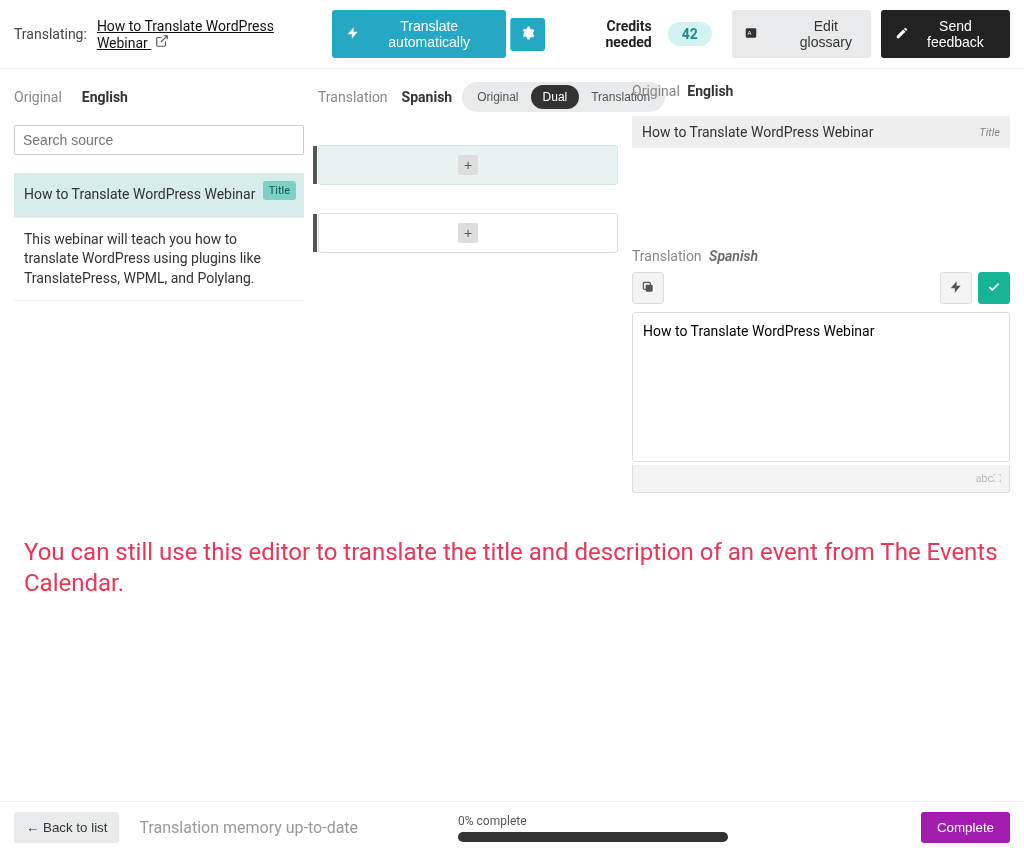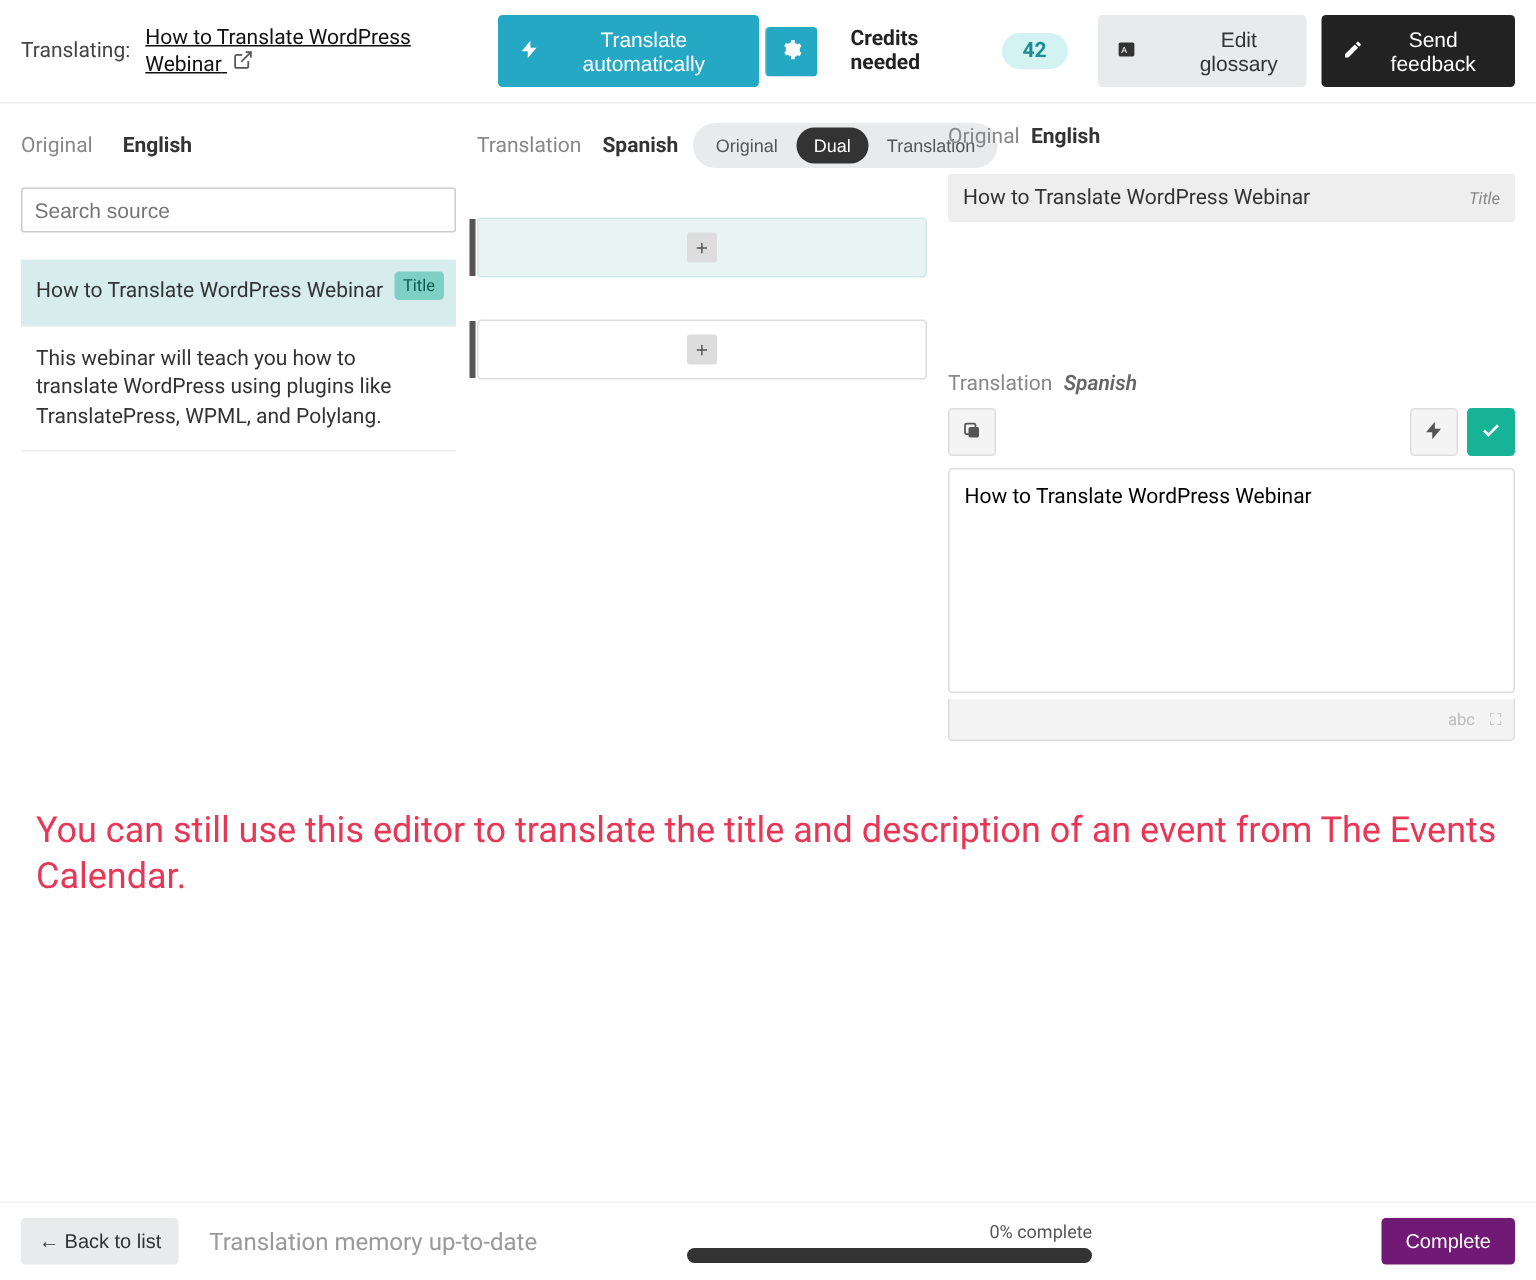--- a/index.html
+++ b/index.html
@@ -6,21 +6,21 @@
 body { font-family: -apple-system, BlinkMacSystemFont, "Segoe UI", Roboto, Arial, sans-serif; font-size: 14px; color: #333; background: #fff; width: 1024px; height: 853px; position: relative; overflow: hidden; }
 
 
 .header { display: flex; align-items: center; padding: 10px 14px; border-bottom: 1px solid #eee; gap: 10px; }
 .translating-label { color: #444; font-size: 14px; }
 .translating-link { color: #111; text-decoration: underline; }
 .link-ext-icon { margin-left: 4px; font-size: 12px; color: #555; }
 .btn { display: inline-flex; align-items: center; gap: 6px; border: none; cursor: pointer; font-size: 14px; }
 .btn-teal { background: #25a8c4; color: #fff; padding: 8px 14px; border-radius: 3px; }
 .btn-teal-gear { background: #25a8c4; color: #fff; padding: 8px 10px; border-radius: 3px; margin-left: -6px; border-left: 1px solid rgba(255,255,255,0.3); }
-.credits-label { color: #222; font-weight: 700; margin-left: 12px; }
+.credits-label { color: #222; font-weight: 700; margin-left: 12px; text-align: right; }
 .credits-pill { background: #d3f2f2; color: #1a8c95; padding: 4px 14px; border-radius: 30px; font-weight: 700; margin-left: 6px; }
 .header-spacer { flex: 1; }
 .btn-light { background: #e9eaeb; color: #333; padding: 8px 12px; border-radius: 3px; gap: 35px; }
 .btn-dark { background: #222; color: #fff; padding: 8px 14px; border-radius: 3px; }
 
 
 .main { display: flex; padding: 14px; gap: 14px; }
 .col-left { width: 290px; }
 .col-mid { width: 300px; }
 .col-right { flex: 1; }
@@ -51,32 +51,32 @@
 .right-title-row { background: #eee; padding: 8px 10px; display: flex; align-items: center; justify-content: space-between; border-radius: 2px; }
 .right-title-text { color: #333; }
 .right-title-tag { font-size: 11px; color: #888; font-style: italic; }
 
 .right-trans-label { margin-top: 100px; margin-bottom: 8px; }
 .right-toolbar { display: flex; align-items: center; gap: 6px; margin-bottom: 8px; }
 .tool-btn { width: 32px; height: 32px; border: 1px solid #ddd; background: #f4f4f4; border-radius: 3px; display: flex; align-items: center; justify-content: center; cursor: pointer; color: #555; }
 .tool-btn.green { background: #17b397; border-color: #17b397; color: #fff; }
 .right-toolbar-spacer { flex: 1; }
 .trans-textarea { width: 100%; height: 150px; border: 1px solid #ddd; border-radius: 3px; padding: 10px; font-size: 14px; resize: none; font-family: inherit; }
-.trans-footer { background: #f4f4f4; border: 1px solid #ddd; border-top: none; border-radius: 0 0 3px 3px; height: 28px; display: flex; align-items: center; justify-content: flex-end; padding: 0 8px; gap: 10px; color: #bbb; font-size: 11px; }
+.trans-footer { background: #f4f4f4; border: 1px solid #ddd; border-top: none; border-radius: 0 0 3px 3px; height: 28px; display: flex; align-items: center; justify-content: flex-end; padding: 0 8px; color: #bbb; font-size: 11px; }
 
 .callout { color: #e63757; font-weight: 400; font-size: 24px; padding: 0 24px; margin-top: 30px; line-height: 1.3; }
 
 .footer { position: absolute; bottom: 0; left: 0; right: 0; border-top: 1px solid #eee; padding: 10px 14px; display: flex; align-items: center; gap: 20px; background: #fff; }
 .btn-back { background: #e9eaeb; color: #333; padding: 8px 12px; border: none; border-radius: 3px; cursor: pointer; }
 .mem-text { color: #999; font-size: 16px; }
-.progress-wrap { display: flex; flex-direction: column; gap: 4px; margin-left: 80px; align-items: flex-end; }
+.progress-wrap { display: flex; flex-direction: column; gap: 4px; margin-left: 80px; }
 .progress-label { font-size: 12px; color: #555; }
 .progress-bar { width: 270px; height: 10px; background: #333; border-radius: 10px; }
 .footer-spacer { flex: 1; }
-.btn-complete { background: #701a75; color: #fff; padding: 8px 16px; border: none; border-radius: 3px; cursor: pointer; }
+.btn-complete { background: #a21caf; color: #fff; padding: 8px 16px; border: none; border-radius: 3px; cursor: pointer; }
 
 svg { width: 14px; height: 14px; }
 </style>
 </head>
 <body>
 
 <div class="header">
   <span class="translating-label">Translating:</span>
   <a href="#" class="translating-link">
     <span>How to Translate WordPress Webinar</span>

